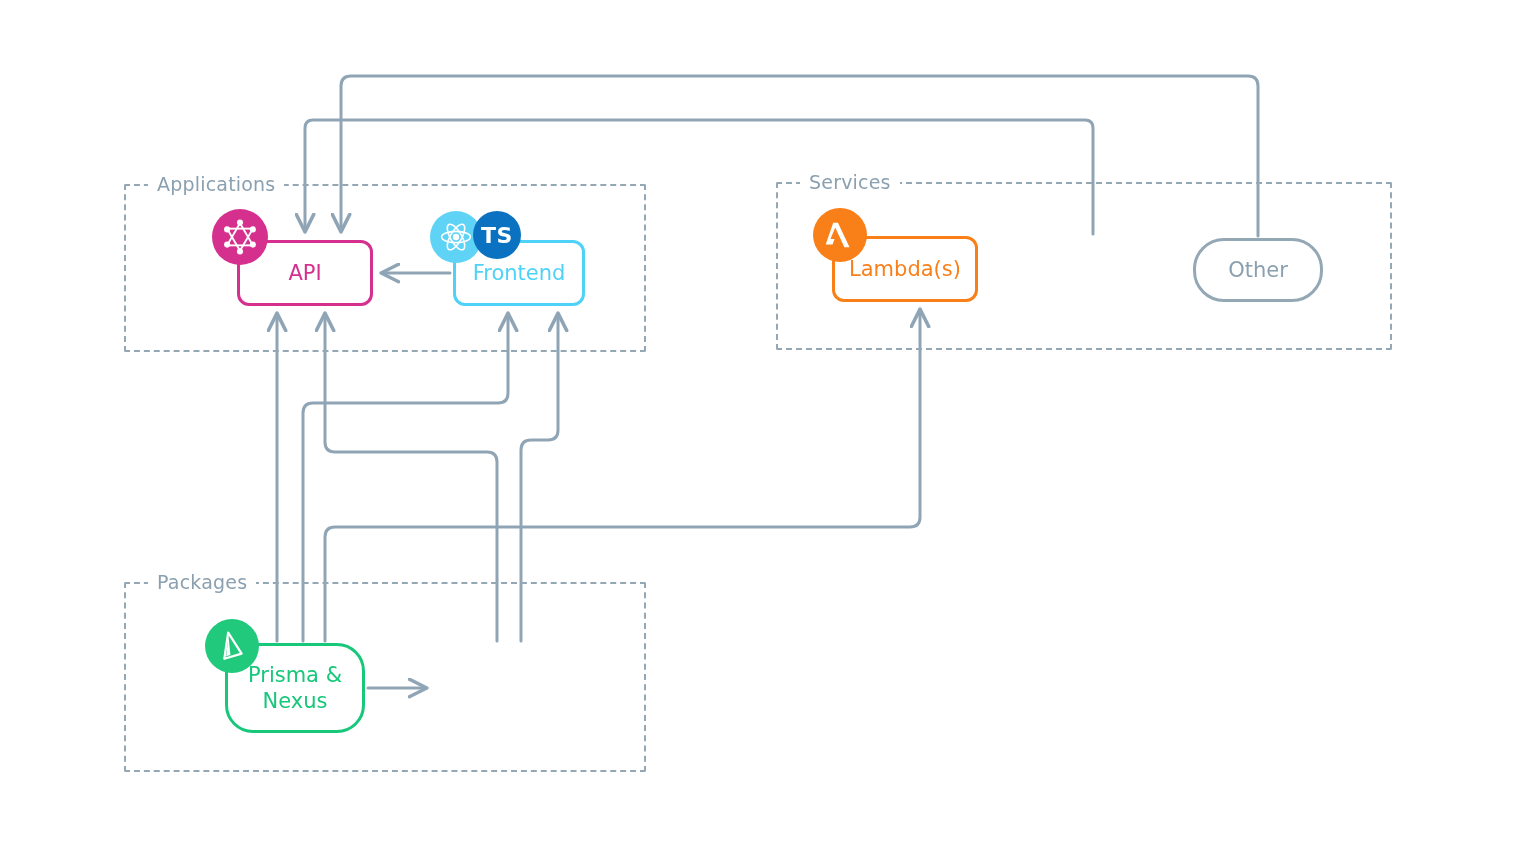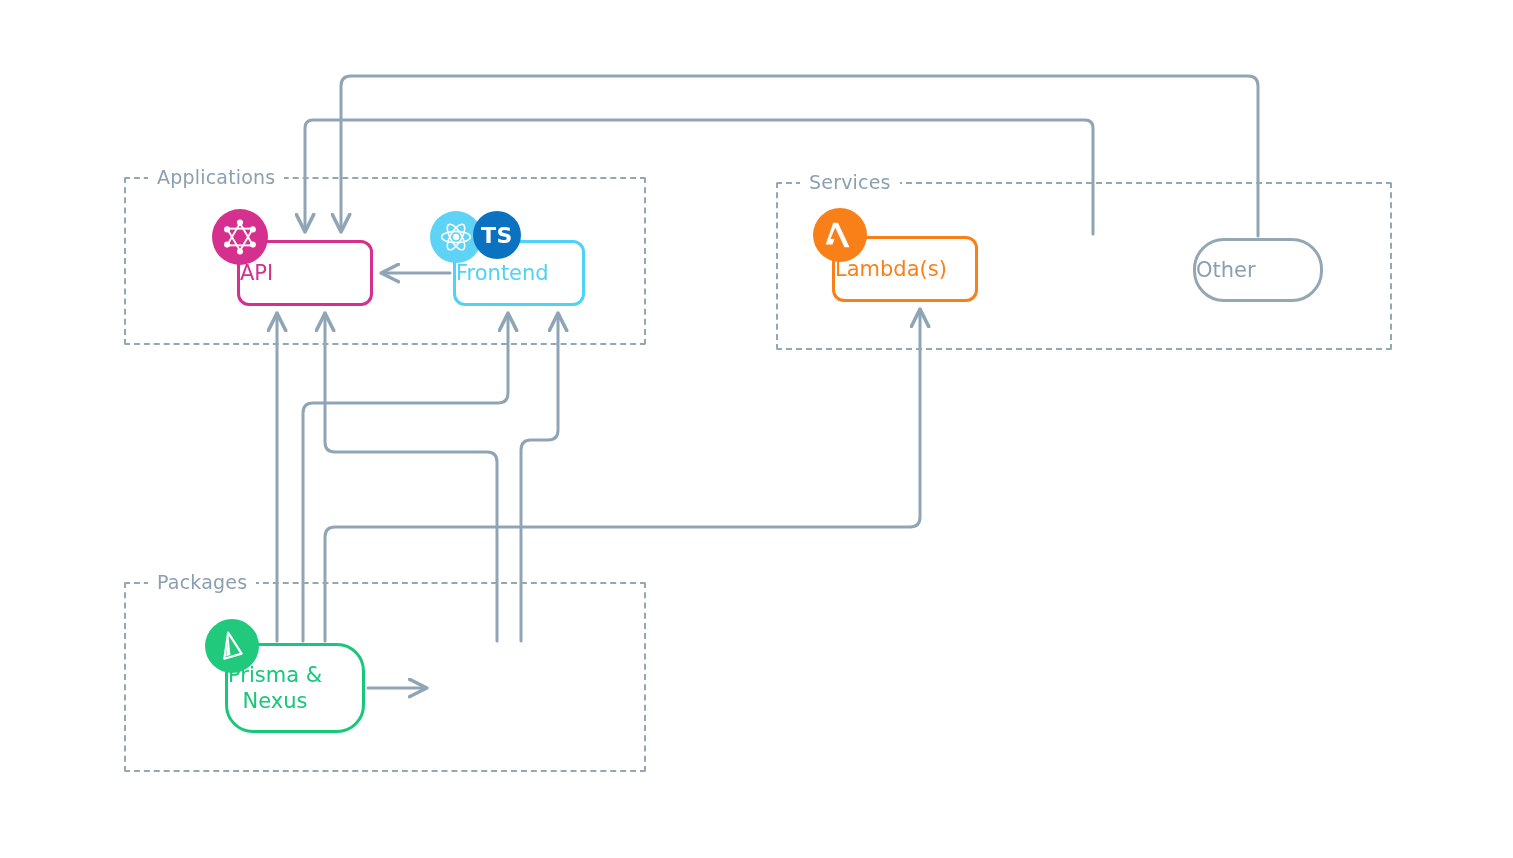--- a/index.html
+++ b/index.html
@@ -49,21 +49,21 @@
 
   
   .node {
     position: absolute;
     box-sizing: border-box;
     border: 3px solid #93a7b5;
     border-radius: 12px;
     background: #ffffff;
     display: flex;
     align-items: center;
-    justify-content: flex-start;
+    justify-content: center;
     text-align: center;
     color: #8aa0b0;
     font-size: 21px;
     line-height: 26px;
     z-index: 3;
   }
   .node-label { display: block; white-space: pre-line; }
 
   .node.api      { border-color: #d6308f; color: #d6308f; }
   .node.frontend { border-color: #4fd2f7; color: #4fd2f7; }
@@ -113,21 +113,21 @@
       <path d="M 497,641 L 497,462 Q 497,452 487,452 L 335,452 Q 325,452 325,442 L 325,314" marker-end="url(#arw)"></path>
 
       <path d="M 521,641 L 521,450 Q 521,440 531,440 L 548,440 Q 558,440 558,430 L 558,314" marker-end="url(#arw)"></path>
 
       <path d="M 303,641 L 303,413 Q 303,403 313,403 L 498,403 Q 508,403 508,393 L 508,314" marker-end="url(#arw)"></path>
 
       <path d="M 325,641 L 325,537 Q 325,527 335,527 L 910,527 Q 920,527 920,517 L 920,310" marker-end="url(#arw)"></path>
     </g>
   </svg>
 
-  <div class="group" id="grp-applications" style="left:124px; top:177px; width:522px; height:168px;">
+  <div class="group" id="grp-applications" style="left:124px; top:184px; width:522px; height:168px;">
     <span class="group-label">Applications</span>
   </div>
 
   <div class="group" id="grp-services" style="left:776px; top:182px; width:616px; height:168px;">
     <span class="group-label">Services</span>
   </div>
 
   <div class="group" id="grp-packages" style="left:124px; top:582px; width:522px; height:190px;">
     <span class="group-label">Packages</span>
   </div>

